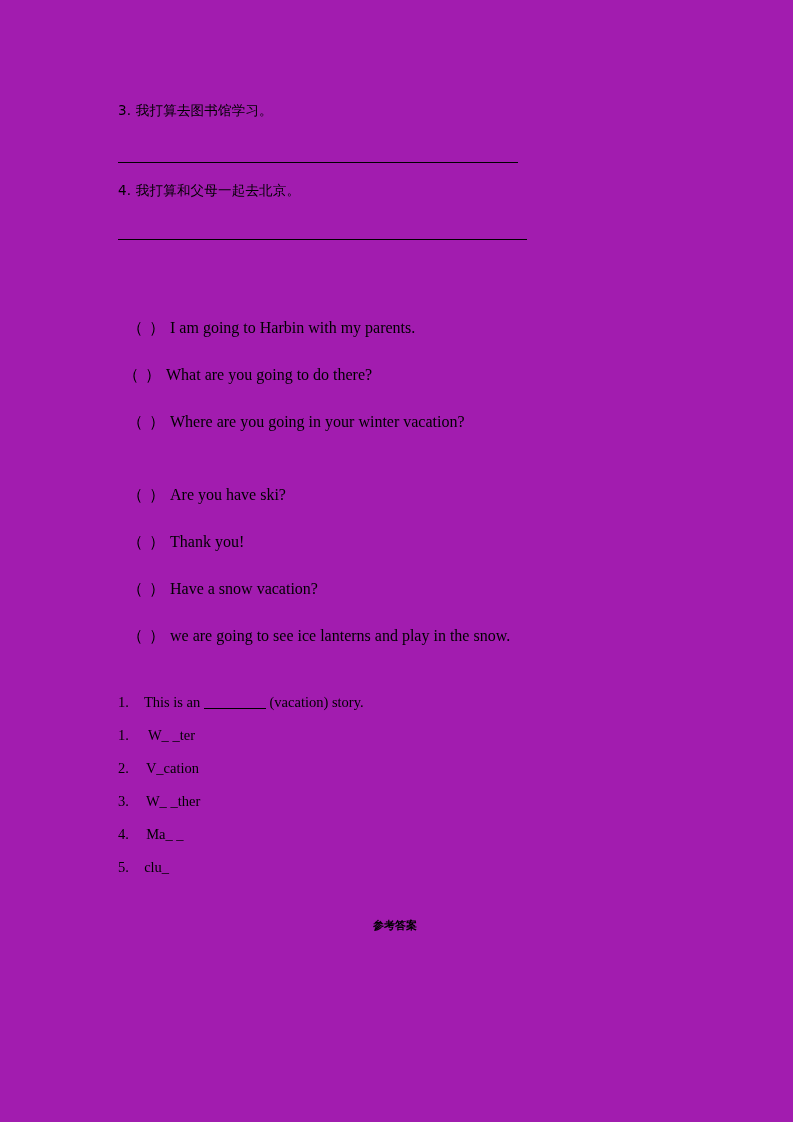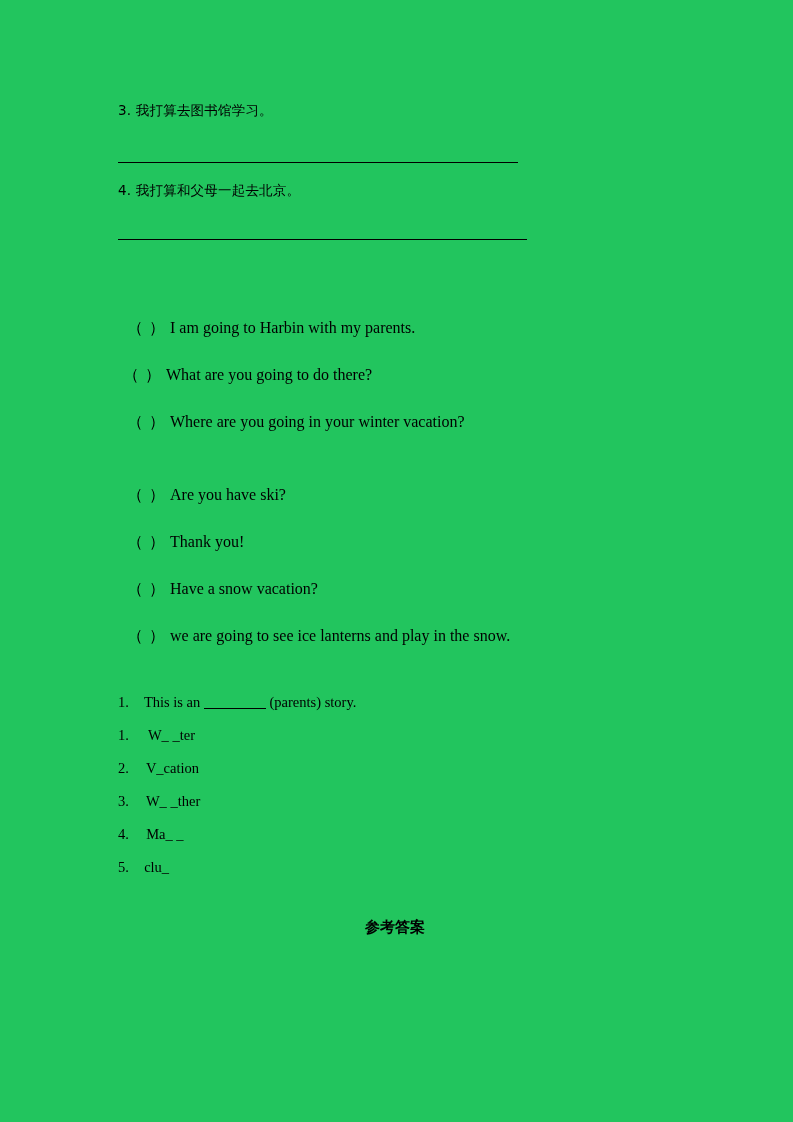--- a/index.html
+++ b/index.html
@@ -4,21 +4,21 @@
 <style>
   html, body {
     margin: 0;
     padding: 0;
     background: #ffffff;
   }
   .page {
     position: relative;
     width: 793px;
     height: 1122px;
-    background: #22c55e;
+    background: #a21caf;
     font-family: "Liberation Serif", serif;
     color: #000000;
     overflow: hidden;
   }
   .content {
     position: absolute;
     left: 118px;
     top: 0;
     width: 560px;
   }
@@ -54,21 +54,21 @@
   .blank-inline {
     display: inline-block;
     border-bottom: 1px solid #000;
     width: 62px;
     vertical-align: -2px;
   }
 
   .heading-answers {
     font-family: "DejaVu Sans", sans-serif;
     font-weight: bold;
-    font-size: 15px;
+    font-size: 11px;
     text-align: center;
     color: #000;
   }
 </style>
 </head>
 <body>
 
 <div class="page">
   <div class="content">
 
@@ -127,21 +127,21 @@
       <span class="paren">（  ）</span>
       <span>we are going to see ice lanterns and play in the snow.</span>
     </div>
 
     <div style="height:47px"></div>
     <div class="num-item" style="margin-left:0px">
       <span>1.</span>
       <span style="display:inline-block;width:8px"></span>
       <span>This is an</span>
       <span class="blank-inline"></span>
-      <span>(parents) story.</span>
+      <span>(vacation) story.</span>
     </div>
 
     <div style="height:16px"></div>
     <div class="num-item">
       <span>1.</span>
       <span style="display:inline-block;width:12px"></span>
       <span>W_ _ter</span>
     </div>
     <div style="height:16px"></div>
     <div class="num-item">

